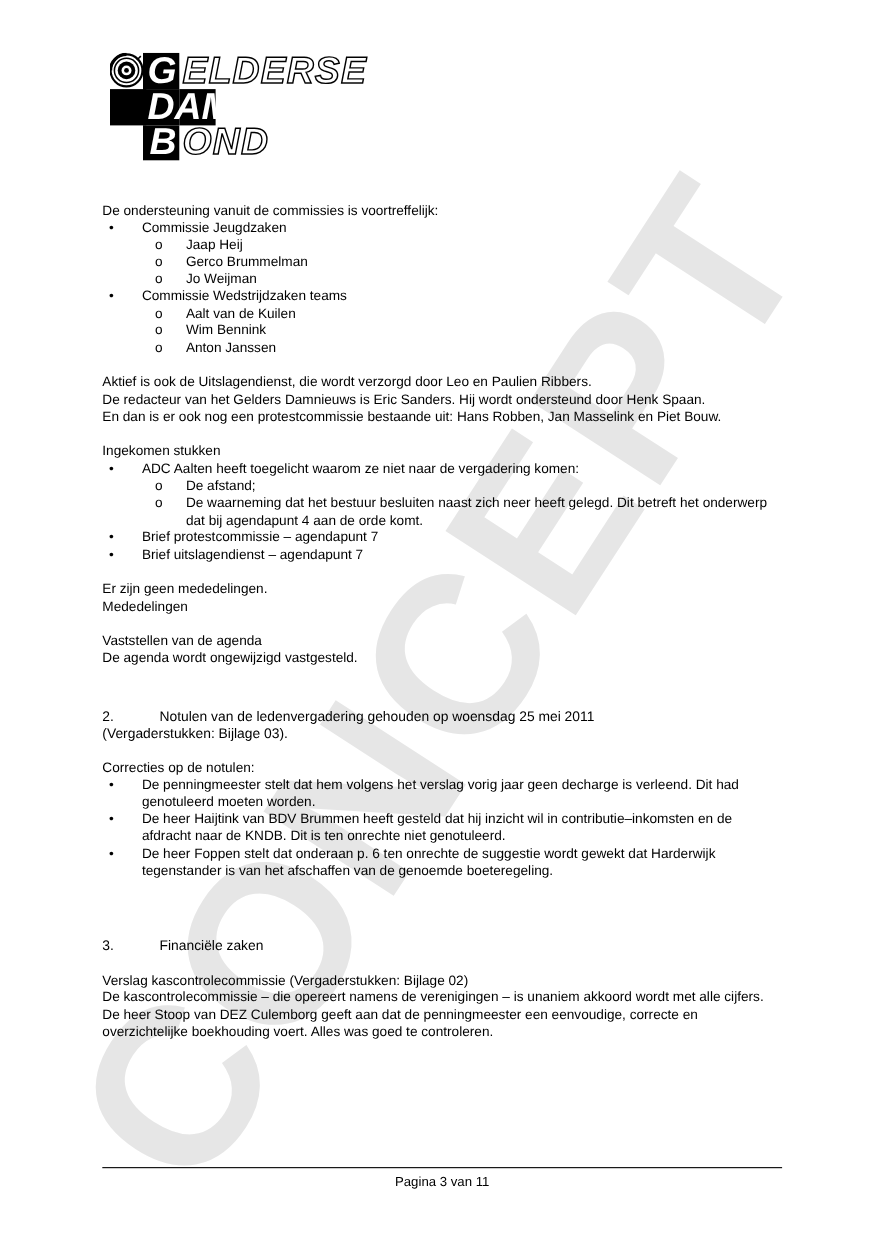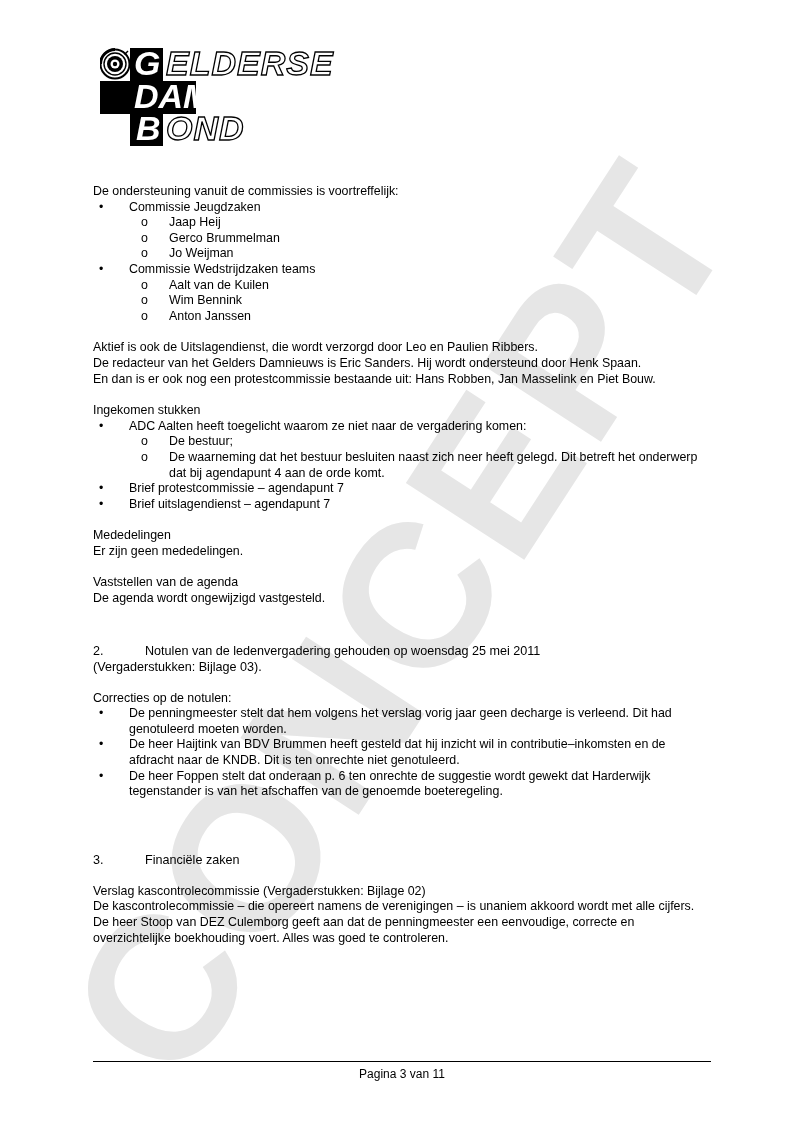--- a/index.html
+++ b/index.html
@@ -264,43 +264,43 @@
       <ul class="lvl1">
         <li>
           <span class="b-mark">•</span>
           <span>ADC Aalten heeft toegelicht waarom ze niet naar de vergadering komen:</span>
         </li>
       </ul>
       <div class="sublist-wrap">
         <ul class="lvl2">
           <li>
             <span class="c-mark">o</span>
-            <span>De bestuur;</span>
+            <span>De afstand;</span>
           </li>
           <li>
             <span class="c-mark">o</span>
             <span>De waarneming dat het bestuur besluiten naast zich neer heeft gelegd. Dit betreft het onderwerp dat bij agendapunt 4 aan de orde komt.</span>
           </li>
         </ul>
       </div>
       <ul class="lvl1">
         <li>
           <span class="b-mark">•</span>
           <span>Brief protestcommissie – agendapunt 7</span>
         </li>
         <li>
           <span class="b-mark">•</span>
           <span>Brief uitslagendienst – agendapunt 7</span>
         </li>
       </ul>
 
       <div class="gap-md"></div>
 
+      <p class="para">Er zijn geen mededelingen.</p>
       <p class="para bold">Mededelingen</p>
-      <p class="para">Er zijn geen mededelingen.</p>
 
       <div class="gap-md"></div>
 
       <p class="para bold">Vaststellen van de agenda</p>
       <p class="para">De agenda wordt ongewijzigd vastgesteld.</p>
 
       <div class="gap-xl"></div>
 
       <div class="sec-head">
         <span class="num">2.</span><span>Notulen van de ledenvergadering gehouden op woensdag 25 mei 2011</span>

